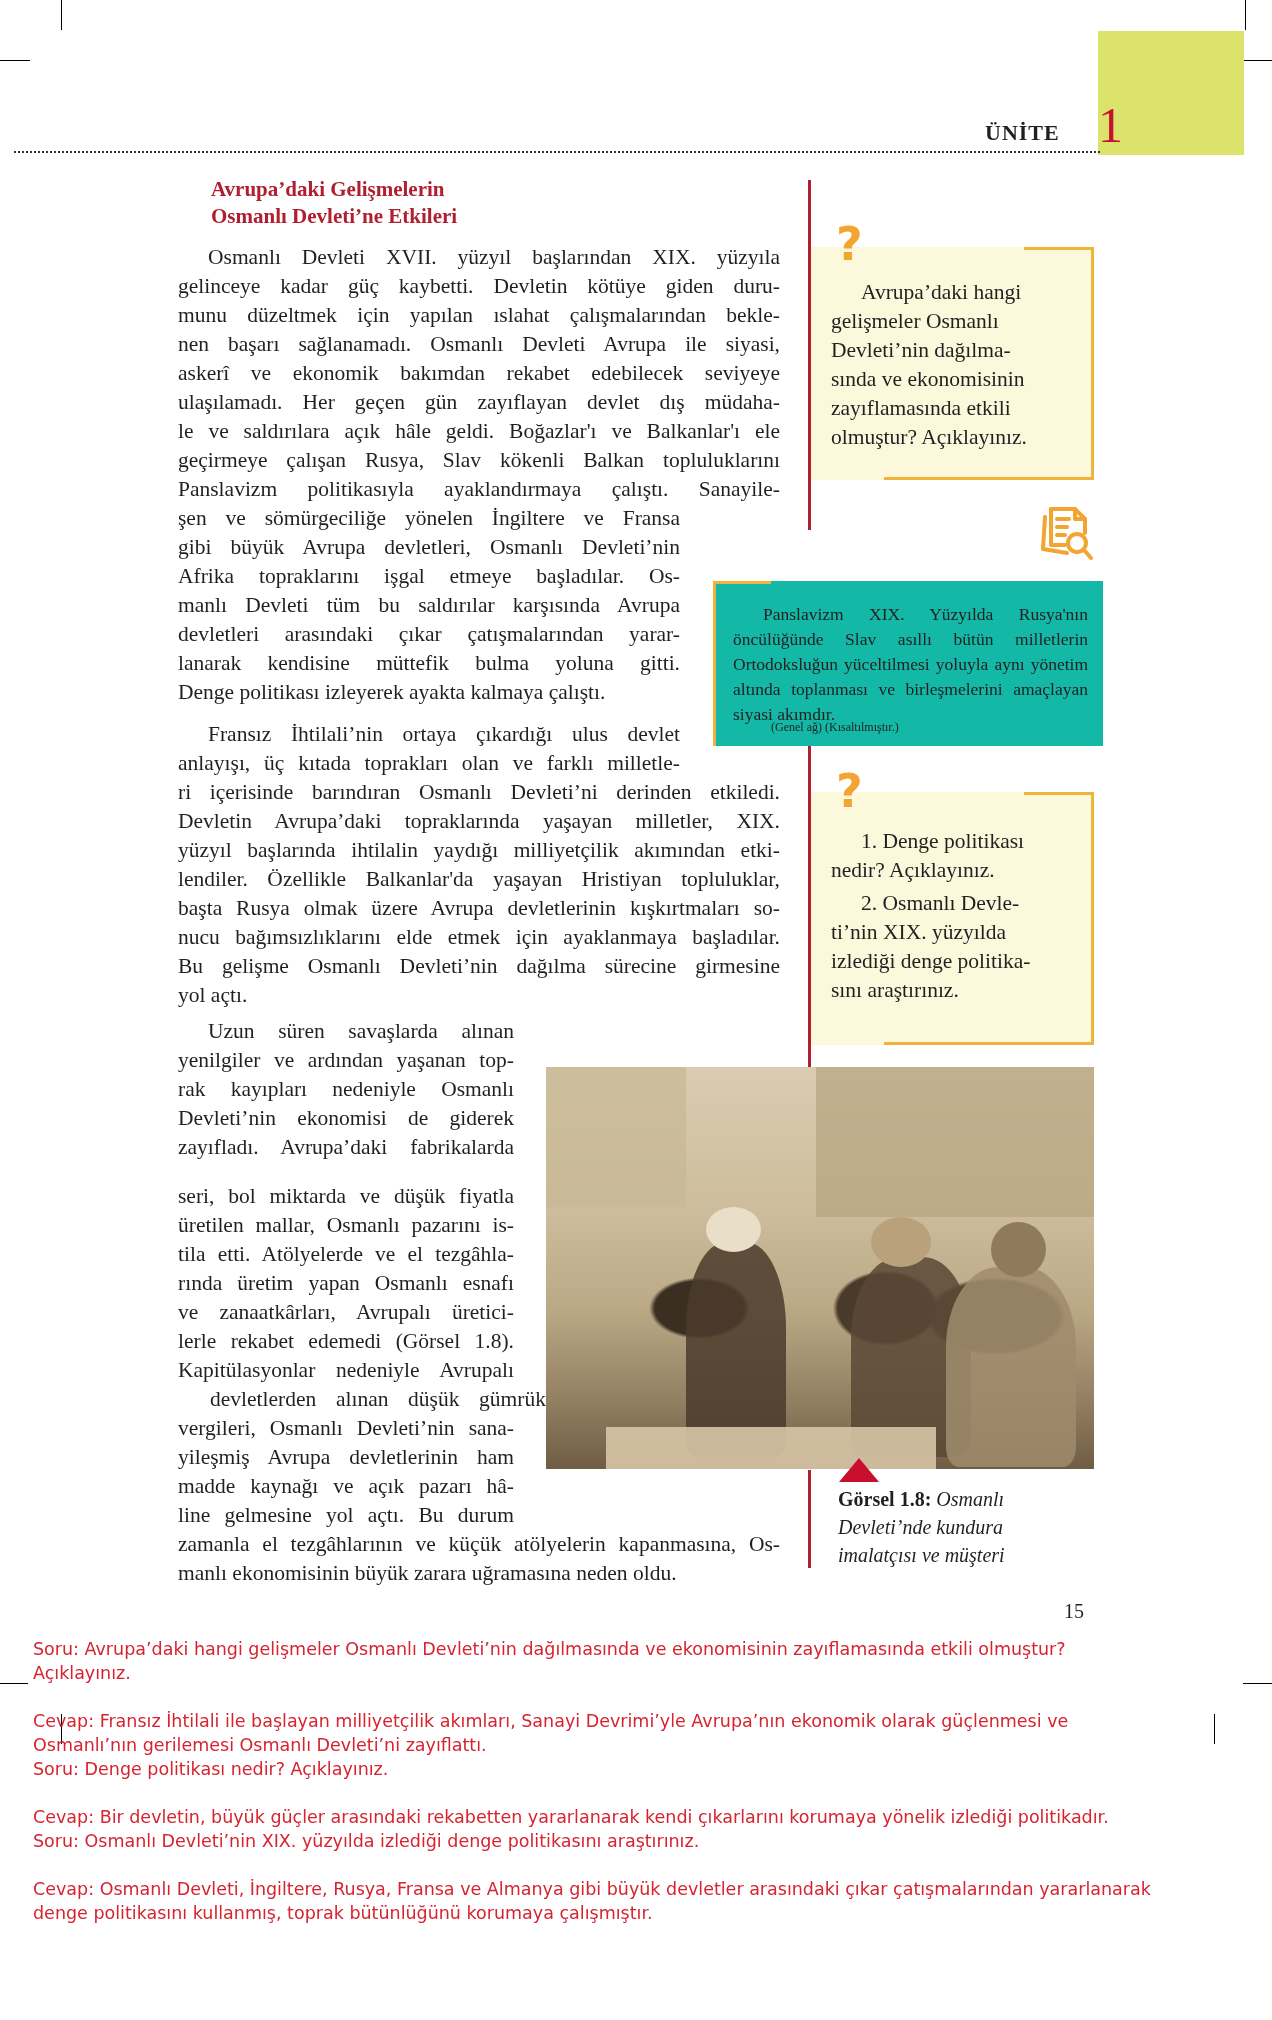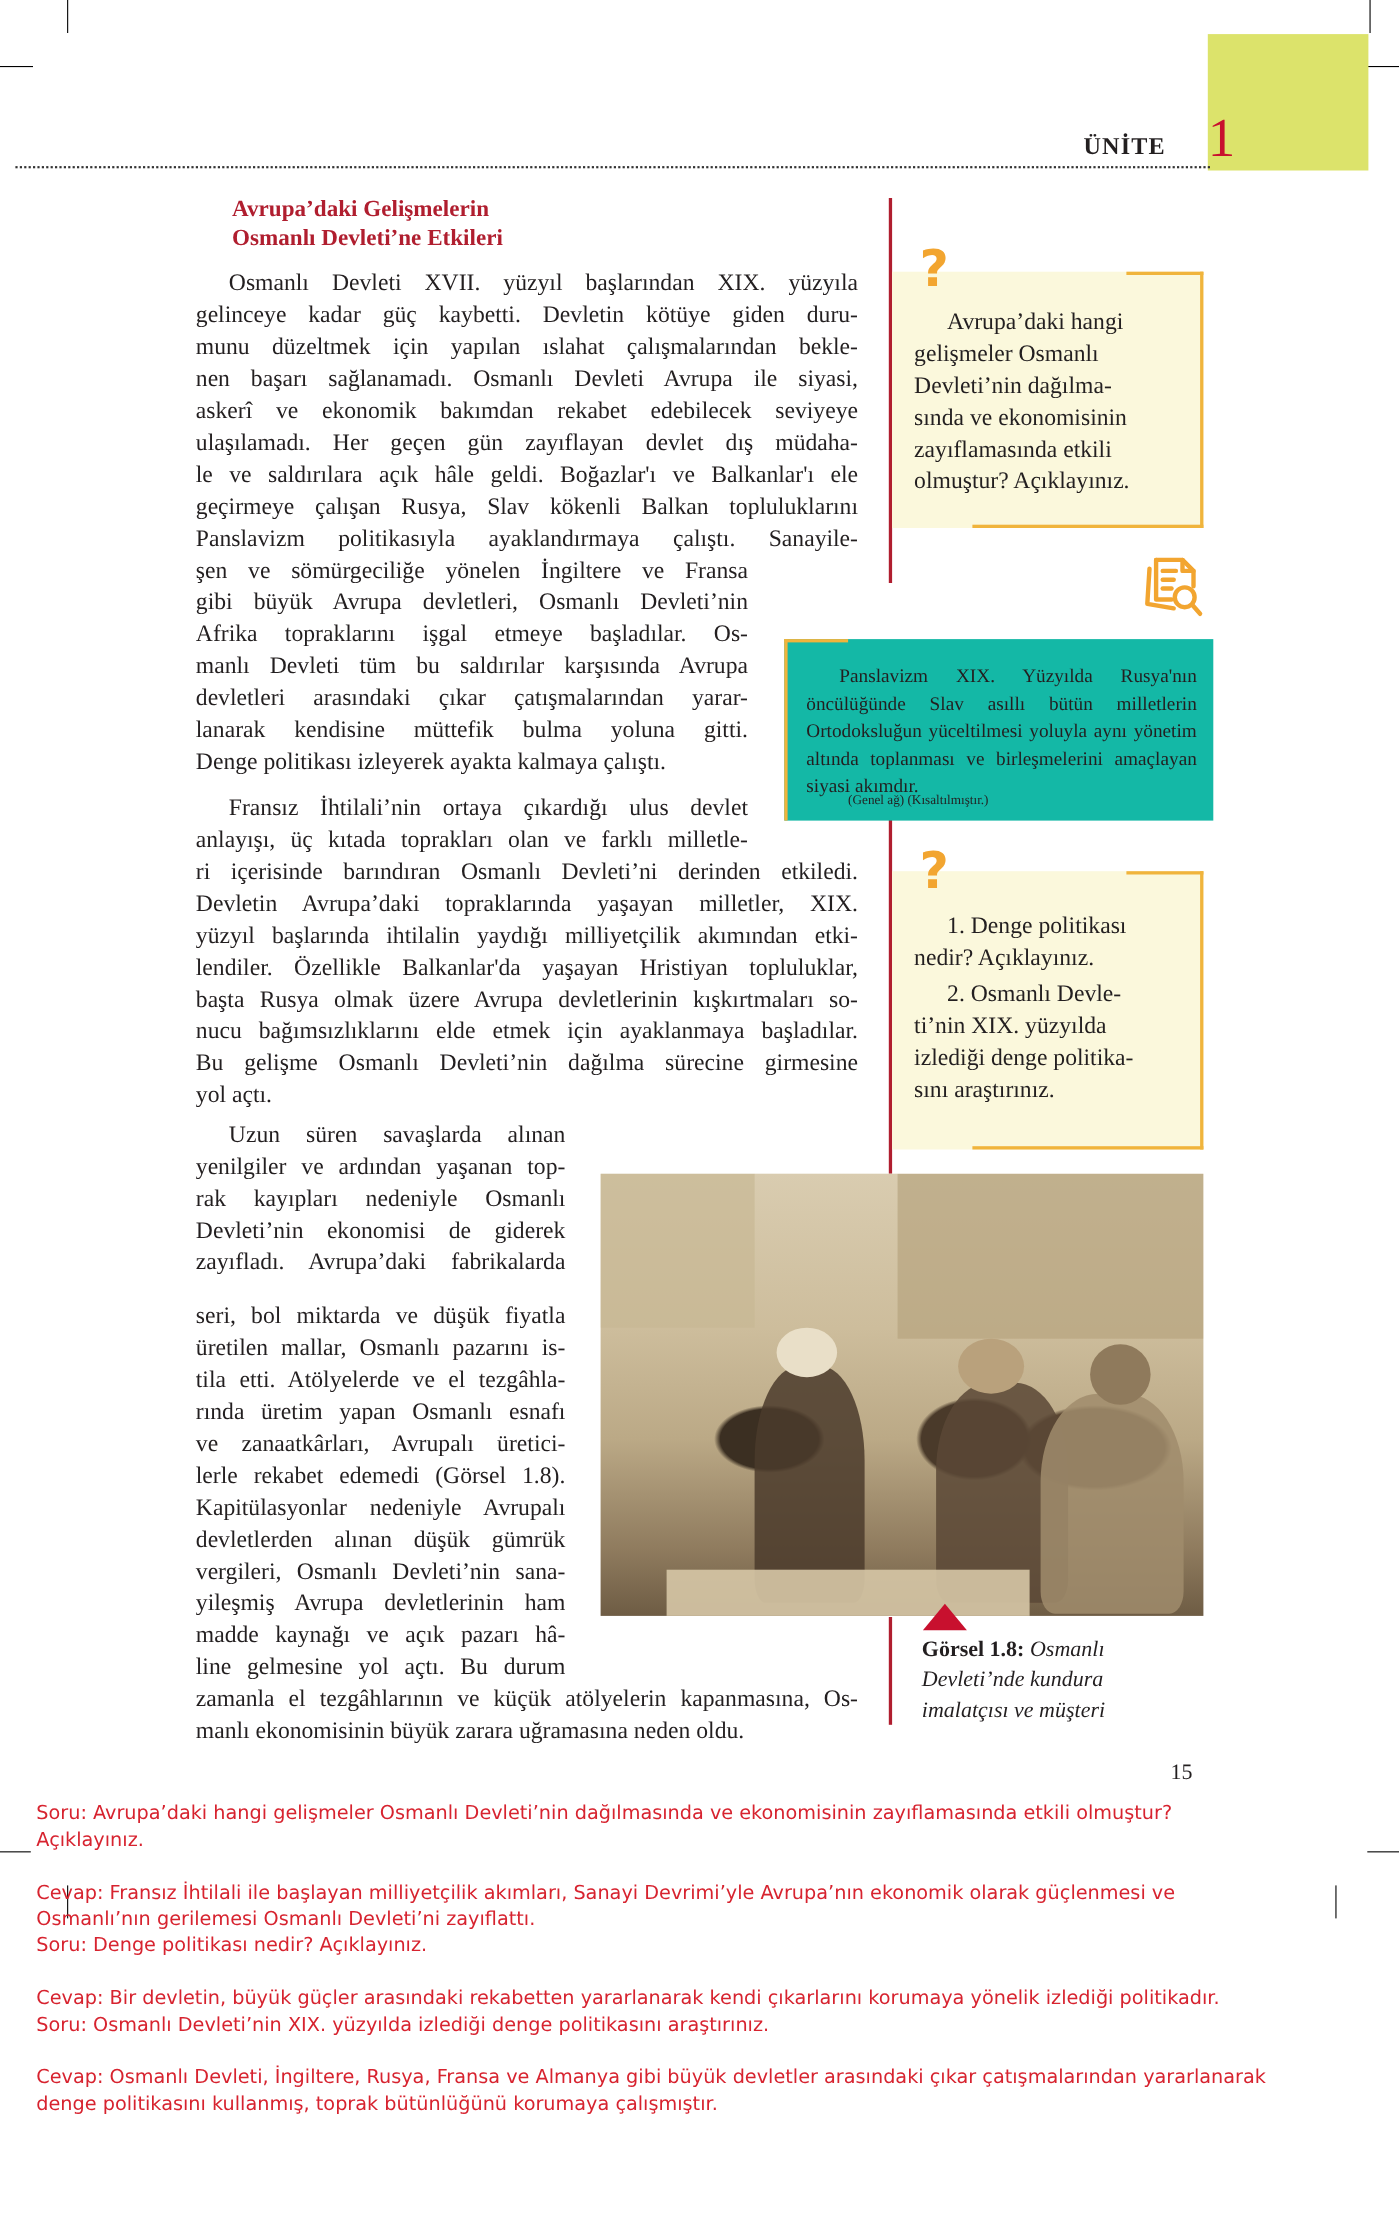--- a/index.html
+++ b/index.html
@@ -119,21 +119,21 @@
   <div style="width:336px;text-align-last:justify;">rak kayıpları nedeniyle Osmanlı</div>
   <div style="width:336px;text-align-last:justify;">Devleti’nin ekonomisi de giderek</div>
   <div style="width:336px;text-align-last:justify;">zayıfladı. Avrupa’daki fabrikalarda</div>
   <div style="width:336px;text-align-last:justify;margin-top:20px;">seri, bol miktarda ve düşük fiyatla</div>
   <div style="width:336px;text-align-last:justify;">üretilen mallar, Osmanlı pazarını is-</div>
   <div style="width:336px;text-align-last:justify;">tila etti. Atölyelerde ve el tezgâhla-</div>
   <div style="width:336px;text-align-last:justify;">rında üretim yapan Osmanlı esnafı</div>
   <div style="width:336px;text-align-last:justify;">ve zanaatkârları, Avrupalı üretici-</div>
   <div style="width:336px;text-align-last:justify;">lerle rekabet edemedi (Görsel 1.8).</div>
   <div style="width:336px;text-align-last:justify;">Kapitülasyonlar nedeniyle Avrupalı</div>
-  <div style="width:336px;text-align-last:justify;">devletlerden alınan düşük gümrük</div>
+  <div style="width:336px;text-align-last:justify;margin-left:32px;">devletlerden alınan düşük gümrük</div>
   <div style="width:336px;text-align-last:justify;">vergileri, Osmanlı Devleti’nin sana-</div>
   <div style="width:336px;text-align-last:justify;">yileşmiş Avrupa devletlerinin ham</div>
   <div style="width:336px;text-align-last:justify;">madde kaynağı ve açık pazarı hâ-</div>
   <div style="width:336px;text-align-last:justify;">line gelmesine yol açtı. Bu durum</div>
   <div style="text-align-last:justify;">zamanla el tezgâhlarının ve küçük atölyelerin kapanmasına, Os-</div>
   <div>manlı ekonomisinin büyük zarara uğramasına neden oldu.</div>
 </div>
 
 <div class="red-vline" style="top:180px;height:350px;"></div>
 <div class="red-vline" style="top:702px;height:365px;"></div>

